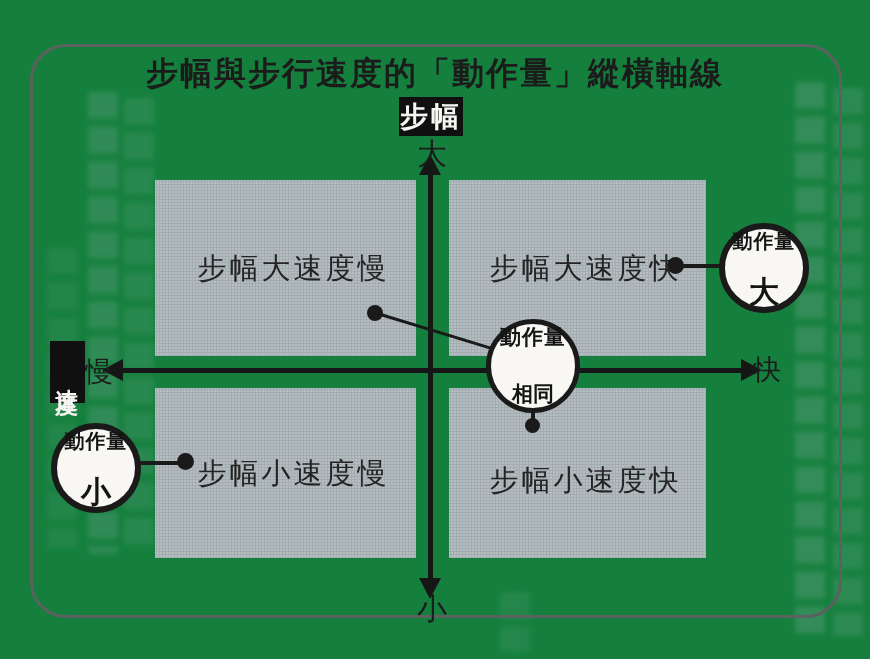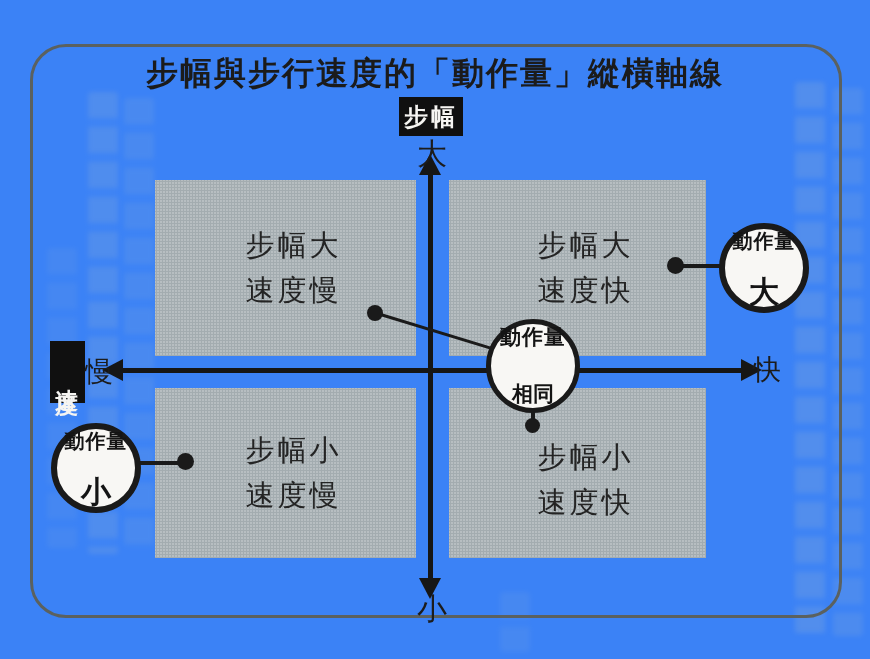--- a/index.html
+++ b/index.html
@@ -2,21 +2,21 @@
 <html><head>
 <meta charset="utf-8">
 <style>
   * { margin: 0; padding: 0; box-sizing: border-box; }
   body { font-family: "Liberation Sans", sans-serif; background: #e8e5df; }
 
   .page {
     position: relative;
     width: 870px; height: 659px;
     background: linear-gradient(155deg, #f4f2ed 0%, #f1eee8 55%, #ecead2e 100%);
-    background-color: #3b82f6;
+    background-color: #15803d;
     overflow: hidden;
     color: #1a1a1a;
   }
 
   
   .smudge {
     position: absolute; width: 30px; z-index: 0;
     filter: blur(2.5px); border-radius: 4px;
     background-image: repeating-linear-gradient(to bottom,
       rgba(173,190,201,0.40) 0 26px, rgba(173,190,201,0.05) 26px 35px);
@@ -40,21 +40,21 @@
     text-align: center; font-size: 32px; font-weight: 600;
     letter-spacing: 2px; color: #1b1b1b; z-index: 2;
   }
 
   
   .q {
     position: absolute; z-index: 2;
     background-color: #b7bec1;
     background-image: radial-gradient(rgba(84,100,108,0.20) 1px, rgba(0,0,0,0) 1.3px);
     background-size: 3px 3px;
-    display: flex; flex-direction: column;
+    display: flex; flex-direction: row;
     align-items: center; justify-content: center;
     font-size: 29px; font-weight: 500; letter-spacing: 3px;
     line-height: 1.55; color: #242424; text-align: center; padding-left: 16px;
   }
   .q.tl { left: 155px; top: 180px; width: 261px; height: 176px; }
   .q.tr { left: 449px; top: 180px; width: 257px; height: 176px; }
   .q.bl { left: 155px; top: 388px; width: 261px; height: 170px; }
   .q.br { left: 449px; top: 388px; width: 257px; height: 170px; padding-top: 14px; }
 
   
@@ -66,21 +66,21 @@
   .tri.right { left: 741px; top: 359px; border-top: 11px solid transparent; border-bottom: 11px solid transparent; border-left: 21px solid #161616; }
   .tri.up    { left: 419px; top: 154px; border-left: 11px solid transparent; border-right: 11px solid transparent; border-bottom: 21px solid #161616; }
   .tri.down  { left: 419px; top: 578px; border-left: 11px solid transparent; border-right: 11px solid transparent; border-top: 21px solid #161616; }
 
   
   .badge {
     position: absolute; background: #101010; color: #f6f5f2;
     display: flex; align-items: center; justify-content: center;
     z-index: 4; font-weight: 600;
   }
-  .badge.stride { left: 399px; top: 97px; width: 64px; height: 39px; font-size: 24px; letter-spacing: 3px; }
+  .badge.stride { left: 399px; top: 97px; width: 64px; height: 39px; font-size: 28px; letter-spacing: 3px; }
   .badge.speed  { left: 50px; top: 341px; width: 35px; height: 62px; font-size: 23px;
                   writing-mode: vertical-rl; text-orientation: upright; letter-spacing: 2px; }
 
   .axis-end { position: absolute; z-index: 4; font-size: 30px; font-weight: 500; color: #1c1c1c; }
   .end-top    { left: 412px; top: 134px; width: 40px; text-align: center; }
   .end-bottom { left: 412px; top: 589px; width: 40px; text-align: center; }
   .end-left   { left: 85px;  top: 353px; font-size: 28px; }
   .end-right  { left: 753px; top: 351px; font-size: 28px; }
 
   

